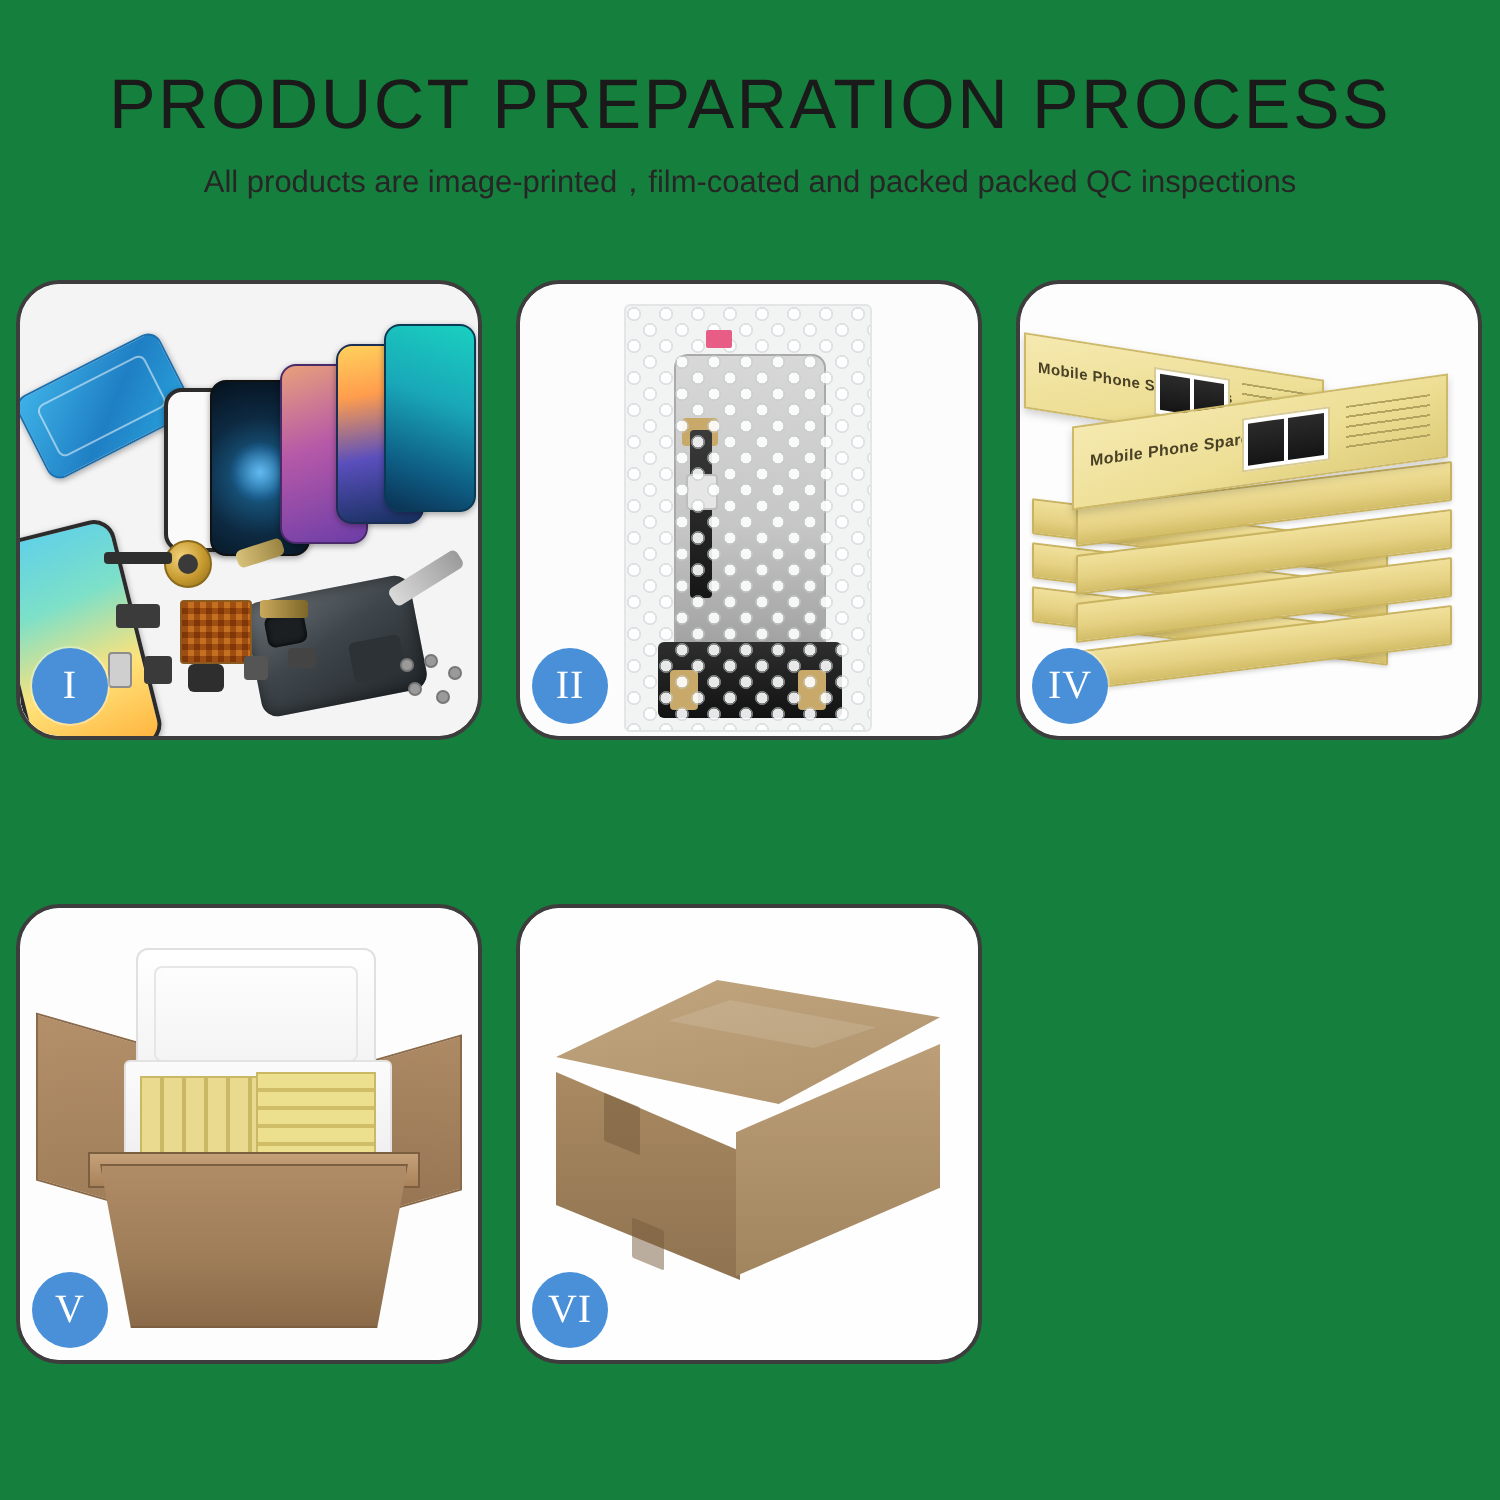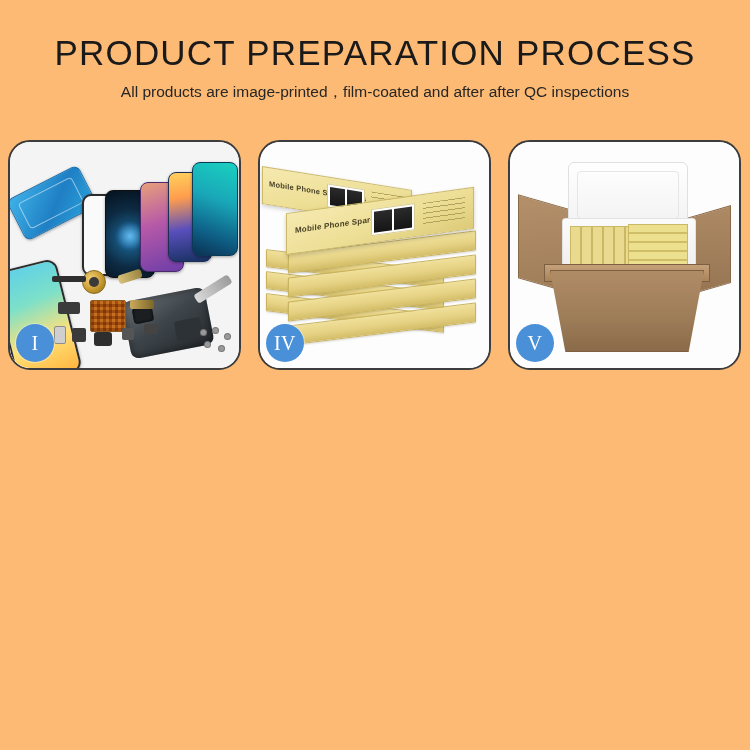--- a/index.html
+++ b/index.html
@@ -11,21 +11,21 @@
     width: 750px;
     height: 750px;
     font-family: "Liberation Sans", sans-serif;
     overflow: hidden;
     position: relative;
   }
   #page {
     width: 750px;
     height: 750px;
     position: relative;
-    background: #fdba74;
+    background: #15803d;
   }
 
   
   .header {
     position: absolute;
     left: 0;
     top: 32px;
     width: 750px;
     text-align: center;
   }
@@ -424,21 +424,21 @@
     transform: skewY(22deg);
   }
 </style>
 </head>
 <body>
 
 <div id="page">
 
   <div class="header">
     <div class="title">PRODUCT PREPARATION PROCESS</div>
-    <div class="subtitle">All products are image-printed，film-coated and after after QC inspections</div>
+    <div class="subtitle">All products are image-printed，film-coated and packed packed QC inspections</div>
   </div>
 
   <div class="grid">
 
     <div class="panel">
       <div class="stage">
         <div class="p1bg"></div>
         <div class="ph ph-a"></div>
         <div class="ph ph-white"></div>
         <div class="ph ph-dark"></div>
@@ -463,20 +463,35 @@
           <i style="left:2px;top:2px"></i>
             <i style="left:14px;top:0"></i>
           <i style="left:26px;top:6px"></i>
             <i style="left:6px;top:14px"></i>
           <i style="left:20px;top:18px"></i>
         </div>
       </div>
       <div class="badge">I</div>
     </div>
 
+    <div class="panel">
+      <div class="stage">
+        <div class="p2bg"></div>
+        <div class="bubblebag">
+          <div class="lcd"></div>
+          <div class="lcd-conn"></div>
+          <div class="lcd-flex"></div>
+          <div class="lcd-chip"></div>
+          <div class="lcd-bottom"></div>
+          <div class="pinklabel"></div>
+          <div class="bubbles"></div>
+        </div>
+      </div>
+      <div class="badge">II</div>
+    </div>
 
 
     <div class="panel">
       <div class="stage">
         <div class="p4bg"></div>
 
         <div class="stk" style="left:6px;top:118px;width:176px;height:16px;transform:skewY(7deg);"></div>
         <div class="stk" style="left:6px;top:140px;width:176px;height:16px;transform:skewY(7deg);"></div>
         <div class="stk" style="left:6px;top:162px;width:176px;height:16px;transform:skewY(7deg);"></div>
 
@@ -514,15 +529,27 @@
         <div class="foamLid"></div>
         <div class="foamBox"></div>
         <div class="ybundle"></div>
         <div class="ybundle2"></div>
         <div class="cartonRim"></div>
         <div class="cartonBody"></div>
       </div>
       <div class="badge">V</div>
     </div>
 
+    <div class="panel">
+      <div class="stage">
+        <div class="p6bg"></div>
+        <div class="bx-top"></div>
+        <div class="bx-left"></div>
+        <div class="bx-right"></div>
+        <div class="bx-seam"></div>
+        <div class="bx-tape"></div>
+        <div class="bx-tape2"></div>
+      </div>
+      <div class="badge">VI</div>
+    </div>
 
   </div>
 </div>
 
 </body></html>

